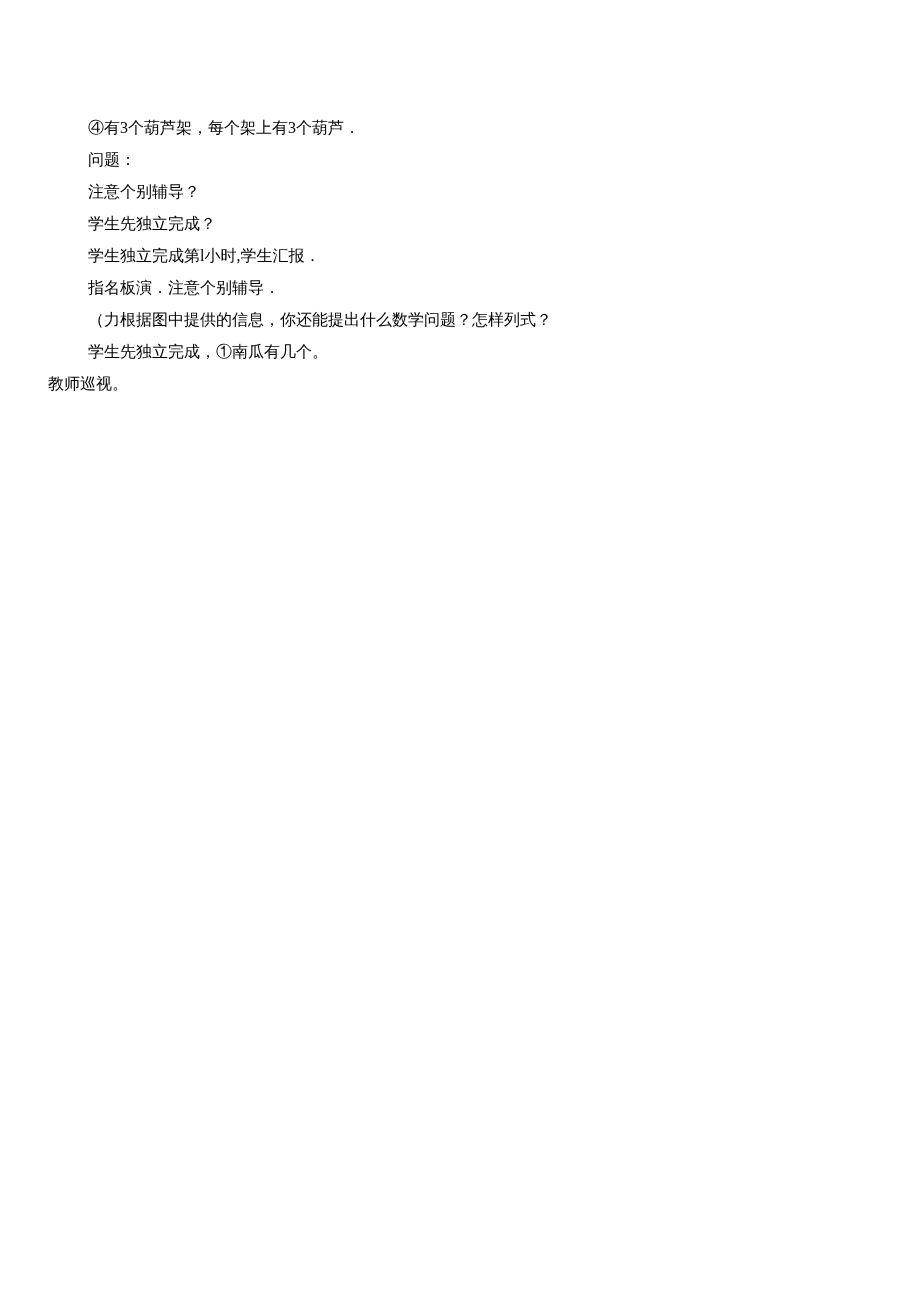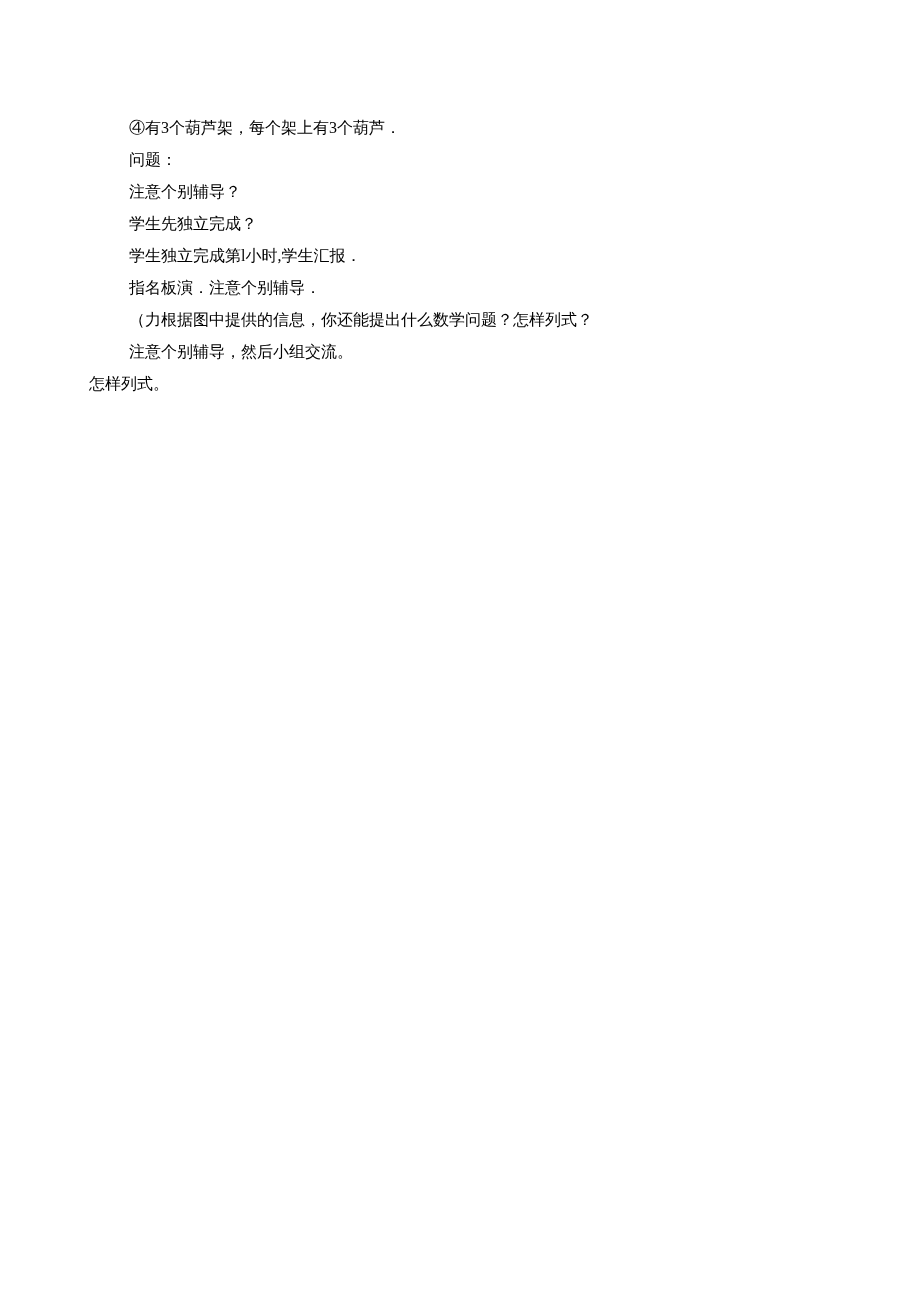--- a/index.html
+++ b/index.html
@@ -14,33 +14,32 @@
       font-family: "SimSun", "宋体", serif;
       font-size: 16px;
       line-height: 2;
       color: #000000;
       padding-top: 112px;
       padding-left: 48px;
       padding-right: 48px;
     }
     .line {
       margin-bottom: 0;
-      margin-left: 41px;
     }
     .indent {
       padding-left: 40px;
     }
     .no-indent {
       padding-left: 0;
     }
   </style>
 </head>
 <body>
 
 <div class="line indent">④有3个葫芦架，每个架上有3个葫芦．</div>
 <div class="line indent">问题：</div>
 <div class="line indent">注意个别辅导？</div>
 <div class="line indent">学生先独立完成？</div>
 <div class="line indent">学生独立完成第l小时,学生汇报．</div>
 <div class="line indent">指名板演．注意个别辅导．</div>
 <div class="line indent">（力根据图中提供的信息，你还能提出什么数学问题？怎样列式？</div>
-<div class="line indent">注意个别辅导，然后小组交流。</div>
-<div class="line no-indent">怎样列式。</div>
+<div class="line indent">学生先独立完成，①南瓜有几个。</div>
+<div class="line no-indent">教师巡视。</div>
 
 </body></html>

